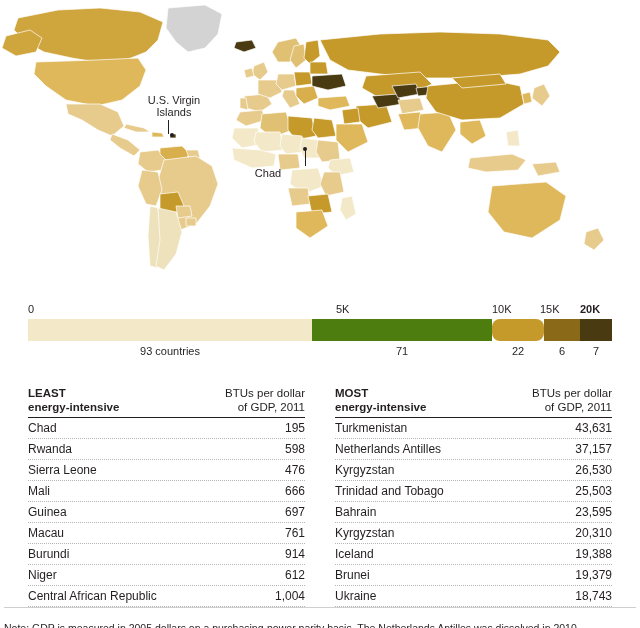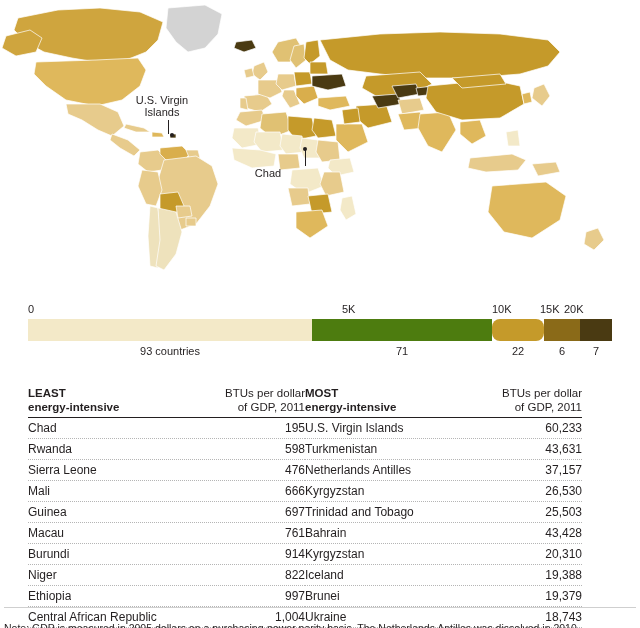--- a/index.html
+++ b/index.html
@@ -32,21 +32,21 @@
   .map-svg { display: block; }
 
   .map-label {
     position: absolute;
     font-size: 11px;
     line-height: 12px;
     color: #231f20;
     text-align: center;
     white-space: nowrap;
   }
-  .map-label.usvi { left: 124px; top: 94px; width: 76px; }
+  .map-label.usvi { left: 136px; top: 94px; width: 76px; }
   .map-label.chad { left: 238px; top: 167px; width: 60px; }
   .leader {
     position: absolute;
     background: #231f20;
   }
   .dot {
     position: absolute;
     width: 4px; height: 4px;
     border-radius: 50%;
     background: #231f20;
@@ -99,20 +99,21 @@
     white-space: nowrap;
   }
 
   
   .tables {
     position: absolute;
     left: 28px;
     top: 386px;
     width: 584px;
     display: flex;
+    gap: 30px;
   }
   .tbl {
     width: 277px;
   }
   .tbl-head {
     display: flex;
     justify-content: space-between;
     align-items: flex-end;
     border-bottom: 1px solid #231f20;
     padding-bottom: 3px;
@@ -256,24 +257,24 @@
 
     <div class="map-label chad">Chad</div>
     <div class="leader" style="left:305px; top:150px; width:1px; height:16px;"></div>
     <div class="dot" style="left:303px; top:147px;"></div>
   </div>
 
   <div class="legend">
 
     <div class="legend-ticks">
       <span style="left:0px;">0</span>
-      <span style="left:278px;padding-left:36px;">5K</span>
+      <span style="left:272px;padding-left:36px;">5K</span>
       <span style="left:464px;">10K</span>
       <span style="left:512px;">15K</span>
-      <span style="left:536px;">20K</span>
+      <span style="left:552px;font-weight:bold;">20K</span>
     </div>
 
     <div class="legend-bar">
       <div class="legend-seg" style="width:284px; background:#f3e9c8;">
         <span class="legend-count">93 countries</span>
       </div>
       <div class="legend-seg" style="width:180px; background:#4d7c0f;">
         <span class="legend-count">71</span>
       </div>
       <div class="legend-seg" style="width:52px; background:#c59a2a;border-radius:8px;">
@@ -324,66 +325,58 @@
       <div class="row">
         <span class="name">Macau</span>
         <span class="val">761</span>
       </div>
       <div class="row">
         <span class="name">Burundi</span>
         <span class="val">914</span>
       </div>
       <div class="row">
         <span class="name">Niger</span>
-        <span class="val">822</span>
-      </div>
-      <div class="row">
-        <span class="name">Ethiopia</span>
-        <span class="val">997</span>
+        <span class="val">612</span>
       </div>
       <div class="row">
         <span class="name">Central African Republic</span>
         <span class="val">1,004</span>
       </div>
     </div>
 
     <div class="tbl">
       <div class="tbl-head">
         <div class="tbl-head-left">
           <div>MOST</div>
           <div>energy-intensive</div>
         </div>
         <div class="tbl-head-right">
           <div>BTUs per dollar</div>
           <div>of GDP, 2011</div>
         </div>
       </div>
       <div class="row">
-        <span class="name">U.S. Virgin Islands</span>
-        <span class="val">60,233</span>
-      </div>
-      <div class="row">
         <span class="name">Turkmenistan</span>
         <span class="val">43,631</span>
       </div>
       <div class="row">
         <span class="name">Netherlands Antilles</span>
         <span class="val">37,157</span>
       </div>
       <div class="row">
         <span class="name">Kyrgyzstan</span>
         <span class="val">26,530</span>
       </div>
       <div class="row">
         <span class="name">Trinidad and Tobago</span>
         <span class="val">25,503</span>
       </div>
       <div class="row">
         <span class="name">Bahrain</span>
-        <span class="val">43,428</span>
+        <span class="val">23,595</span>
       </div>
       <div class="row">
         <span class="name">Kyrgyzstan</span>
         <span class="val">20,310</span>
       </div>
       <div class="row">
         <span class="name">Iceland</span>
         <span class="val">19,388</span>
       </div>
       <div class="row">

